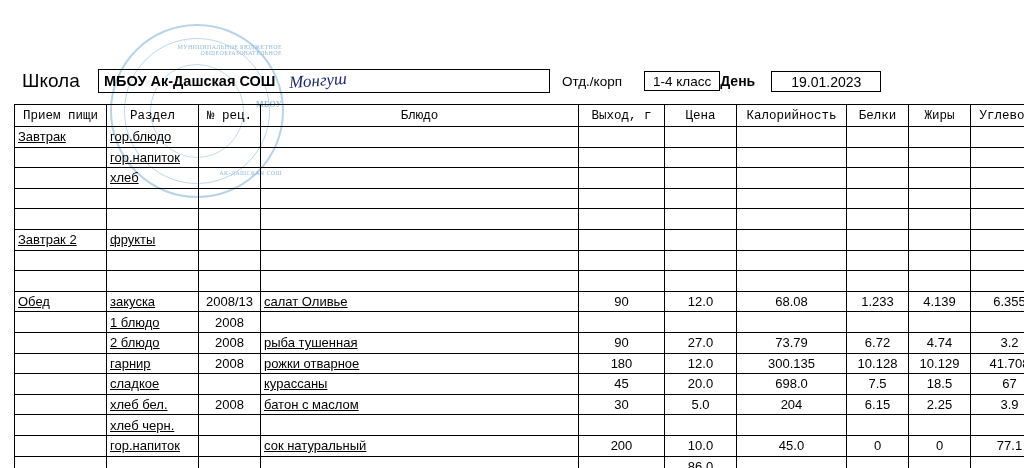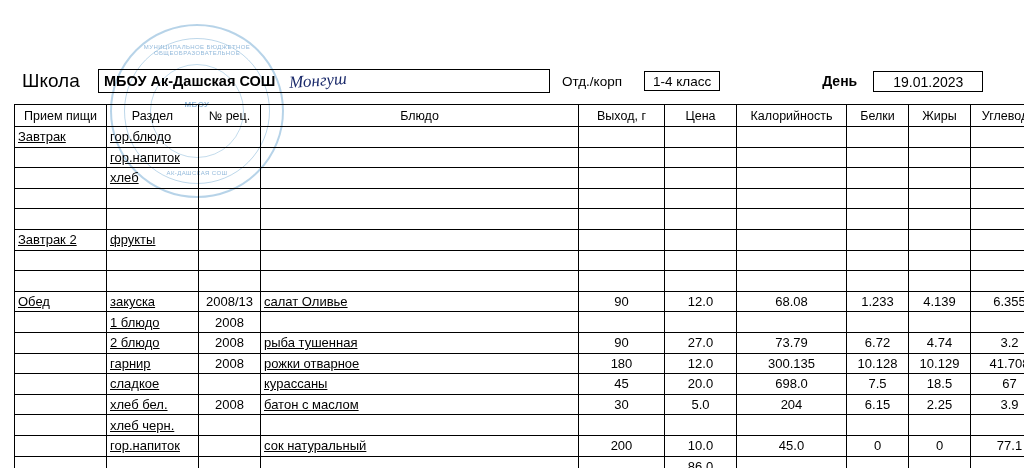--- a/index.html
+++ b/index.html
@@ -77,21 +77,20 @@
     margin-left: 22px;
     border: 1.4px solid #000;
     height: 20px;
     line-height: 19px;
     padding: 0 8px;
     font-size: 13.5px;
     box-sizing: border-box;
     white-space: nowrap;
   }
   .day-label {
-    margin-left: 102px;
     font-size: 14px;
     font-weight: bold;
   }
   .day-box {
     margin-left: 16px;
     border: 1.4px solid #000;
     height: 21px;
     line-height: 20px;
     padding: 0 19px;
     font-size: 14px;
@@ -131,23 +130,23 @@
     bottom: 38px;
     border-radius: 50%;
     border: 1px solid rgba(80,150,200,0.45);
   }
   .stamp-text-top,
   .stamp-text-mid,
   .stamp-text-bot {
     position: absolute;
     left: 0;
     width: 100%;
-    text-align: center;
+    text-align: right;
     color: rgba(60,130,190,0.75);
-    font-family: Liberation Sans, sans-serif;
+    font-family: Liberation Serif, serif;
     letter-spacing: 0.4px;
   }
   .stamp-text-top { top: 18px; font-size: 6px; }
   .stamp-text-mid { top: 74px; font-size: 8px; font-weight: bold; }
   .stamp-text-bot { bottom: 20px; font-size: 6px; }
 
   
   table.menu {
     position: absolute;
     left: 14px;
@@ -163,20 +162,21 @@
     padding: 0 3px;
     box-sizing: border-box;
     overflow: hidden;
     white-space: nowrap;
   }
   table.menu thead th {
     text-align: center;
     font-weight: normal;
     font-size: 12.5px;
     height: 22px;
+    font-family: Liberation Mono, monospace;
   }
   td.l { text-align: left; text-decoration: underline; }
   td.c { text-align: center; }
 
   
   col.c-meal   { width: 92px; }
   col.c-sect   { width: 92px; }
   col.c-rec    { width: 62px; }
   col.c-dish   { width: 318px; }
   col.c-out    { width: 86px; }

